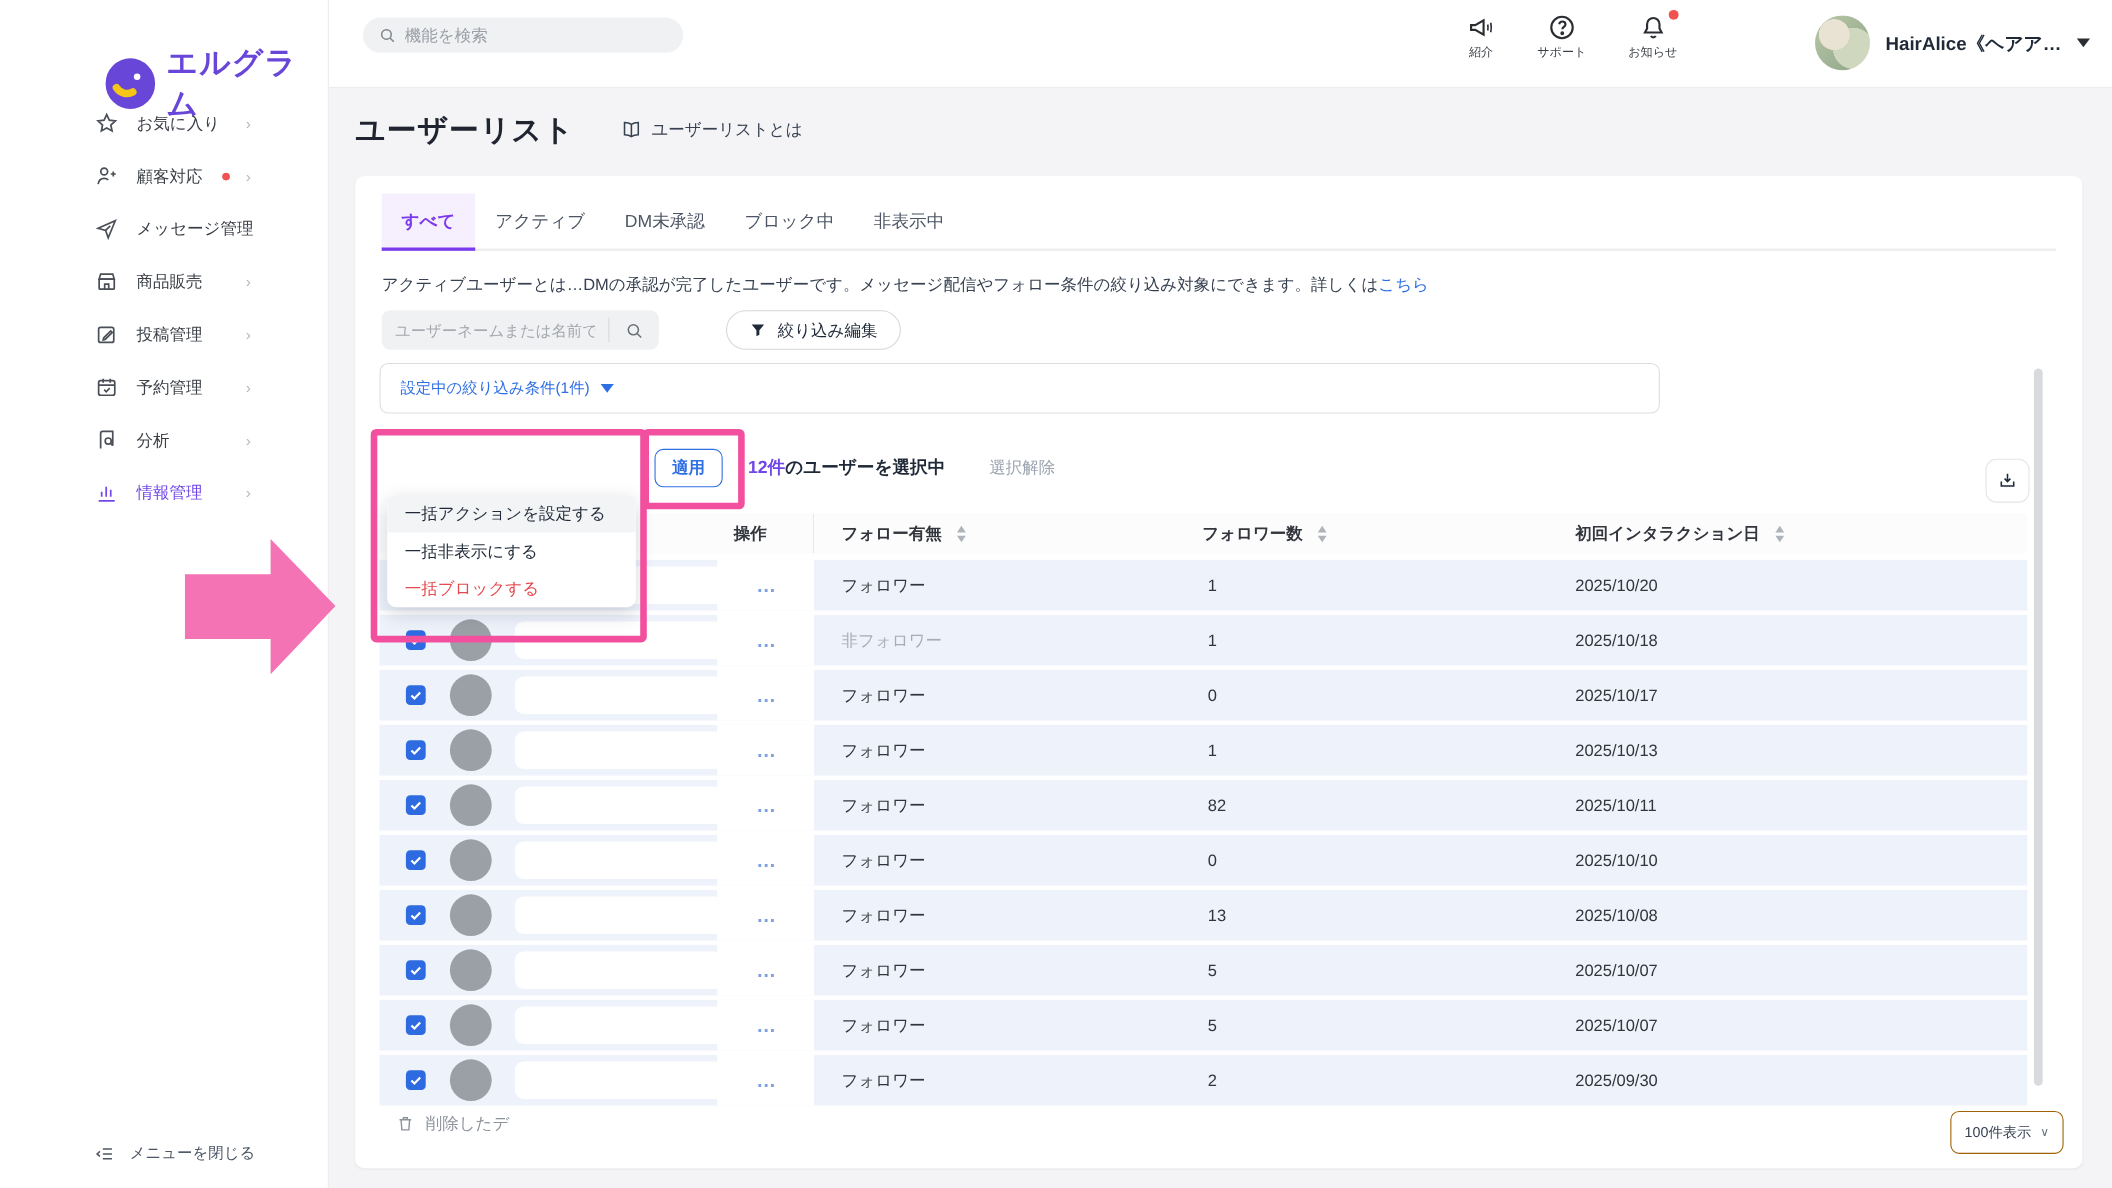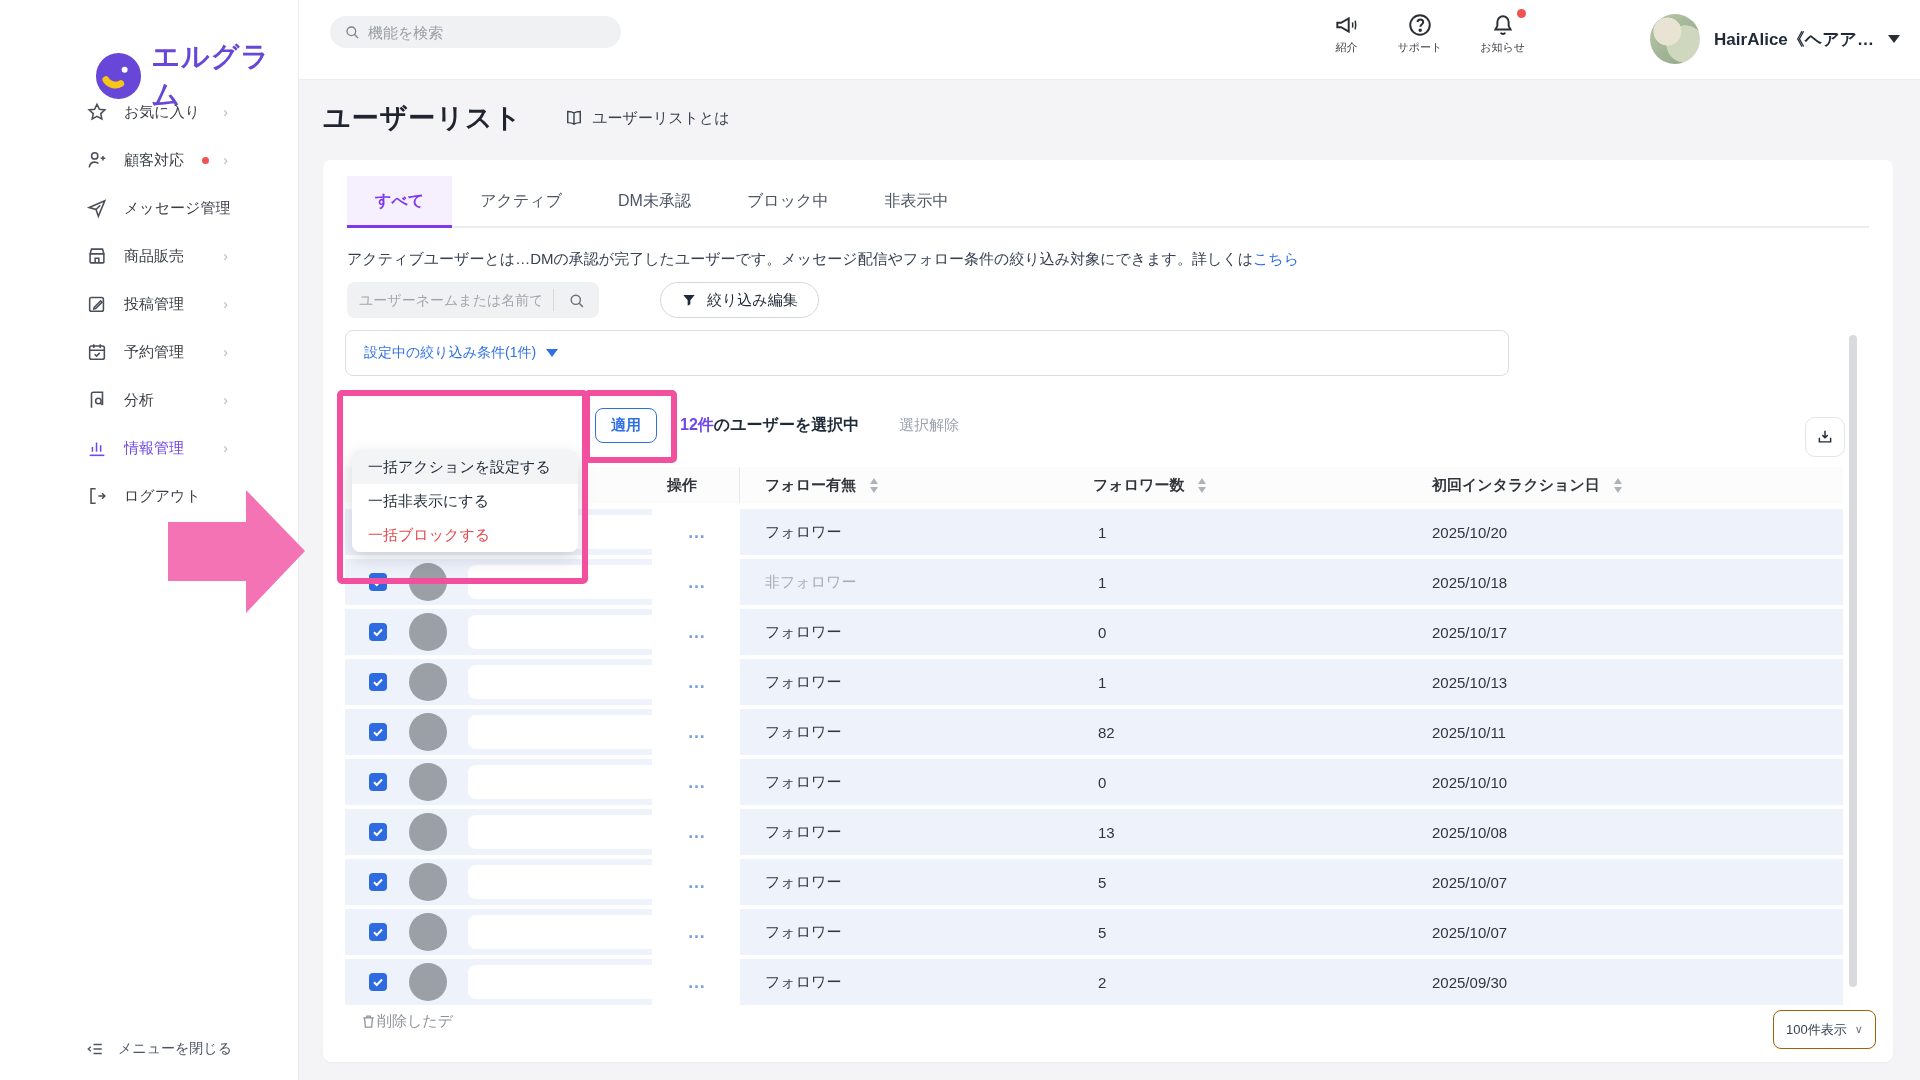--- a/index.html
+++ b/index.html
@@ -43,21 +43,21 @@
   
   .page-head { position:absolute; left:323px; top:100px; display:flex; align-items:center; gap:42px; z-index:2; }
   .page-title { font-size:27px; font-weight:bold; color:#1f2430; letter-spacing:1px; }
   .help-link { display:flex; align-items:center; gap:8px; font-size:15px; color:#374151; cursor:pointer; }
   .help-link svg { width:20px; height:20px; color:#374151; }
 
   
   .card { position:absolute; left:323px; top:160px; width:1570px; height:902px; background:#ffffff; border-radius:8px; box-shadow:0 1px 2px rgba(20,20,40,.04); z-index:2; }
 
   .tabs { position:absolute; left:24px; right:24px; top:16px; height:52px; display:flex; border-bottom:2px solid #ececef; }
-  .tab { padding:0 28px; display:flex; align-items:center; font-size:16px; color:#4b5563; cursor:pointer; position:relative; }
+  .tab { padding:0 18px; display:flex; align-items:center; font-size:16px; color:#4b5563; cursor:pointer; position:relative; }
   .tab.active { background:#f6effd; color:#7c3aed; font-weight:bold; }
   .tab.active::after { content:""; position:absolute; left:0; right:0; bottom:-2px; height:3px; background:#7c3aed; }
 
   .notice { position:absolute; left:24px; top:90px; font-size:15px; color:#374151; }
   .notice a { color:#2f6fe4; text-decoration:none; cursor:pointer; }
 
   .fsearch { position:absolute; left:24px; top:122px; width:252px; height:36px; background:#f0f1f3; border-radius:8px; display:flex; align-items:center; }
   .fsearch input { border:none; outline:none; background:transparent; font-size:14px; padding:0 12px; width:206px; color:#3a3f45; font-family:inherit; }
   .fsearch input::placeholder { color:#a3a7ad; }
   .fsearch .sdiv { width:1px; height:22px; background:#d7dadd; }
@@ -101,21 +101,21 @@
   .cb { position:absolute; left:24px; top:14px; width:18px; height:18px; background:#2e6be0; border-radius:4px; display:flex; align-items:center; justify-content:center; cursor:pointer; }
   .cb svg { width:12px; height:12px; color:#fff; }
   .avatar { position:absolute; left:64px; top:4px; width:38px; height:38px; border-radius:50%; background:#9aa0a6; }
   .namebox { position:absolute; left:123px; top:6px; width:190px; height:34px; background:#ffffff; border-radius:8px; }
   .dots { position:absolute; left:330px; top:0; width:44px; height:46px; display:flex; align-items:center; justify-content:center; color:#7c9fe0; font-size:18px; font-weight:bold; letter-spacing:1px; cursor:pointer; }
   .fcell { position:absolute; top:0; height:46px; display:flex; align-items:center; font-size:15px; color:#32363c; }
   .c-follow { left:420px; } .c-num { left:753px; } .c-date { left:1087px; }
   .muted { color:#a8adb5; }
 
   
-  .deleted-link { position:absolute; left:37px; top:852px; display:flex; align-items:center; color:#8d939b; font-size:15px; cursor:pointer; }
+  .deleted-link { position:absolute; left:37px; top:852px; display:flex; align-items:center; gap:10px; color:#8d939b; font-size:15px; cursor:pointer; }
   .deleted-link svg { width:17px; height:17px; }
   .pagesize-btn { position:absolute; left:1450px; top:850px; height:39px; padding:0 12px; border:1px solid #a16207; border-radius:8px; background:#fff; font-size:13px; color:#374151; display:flex; align-items:center; gap:8px; cursor:pointer; font-family:inherit; }
   .pagesize-btn .pcaret { font-size:11px; color:#6b7280; }
 
   .scrollbar { position:absolute; left:1849px; top:335px; width:8px; height:652px; background:#d8dadd; border-radius:4px; z-index:3; }
 
   
   .hl-box { position:absolute; border:6px solid #f2509f; border-radius:5px; z-index:40; pointer-events:none; }
   .hl-box1 { left:337px; top:390px; width:251px; height:194px; }
   .hl-box2 { left:584px; top:390px; width:93px; height:73px; }
@@ -213,29 +213,20 @@
       </div>
       <div class="nav-item active">
         <span class="nicon">
             <svg viewBox="0 0 24 24" fill="none" stroke="currentColor" stroke-width="1.7">
               <path d="M4 20h16"></path>
               <path d="M7 16v-5M11.5 16V6M16 16v-7"></path>
             </svg>
           </span>
         <span>情報管理</span>
         <span class="chev">›</span>
-      </div>
-      <div class="nav-item">
-        <span class="nicon">
-            <svg viewBox="0 0 24 24" fill="none" stroke="currentColor" stroke-width="1.7">
-              <path d="M10.5 4H5.5v16h5"></path>
-              <path d="M13.5 12h7M17.5 9l3 3-3 3"></path>
-            </svg>
-          </span>
-        <span>ログアウト</span>
       </div>
     </div>
 
     <div class="collapse-item">
       <span class="nicon" style="width:18px;height:18px;color:#4b5563"><svg viewBox="0 0 24 24" fill="none" stroke="currentColor" stroke-width="1.8">
             <path d="M10 6h11M10 12h11M10 18h11"></path>
             <path d="M6.5 9l-3.5 3 3.5 3"></path>
           </svg></span>
       <span>メニューを閉じる</span>
     </div>

